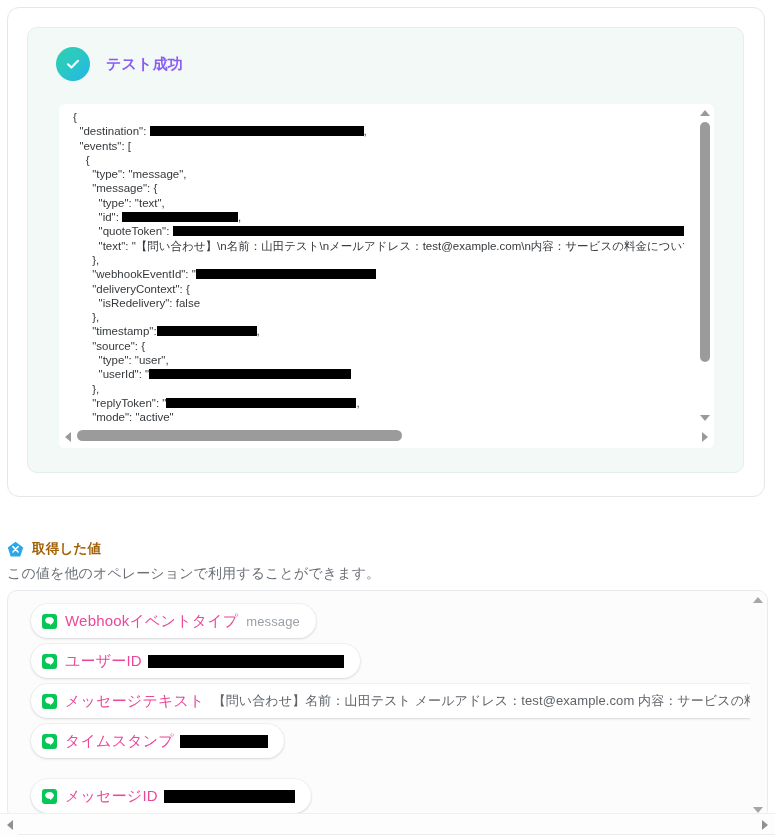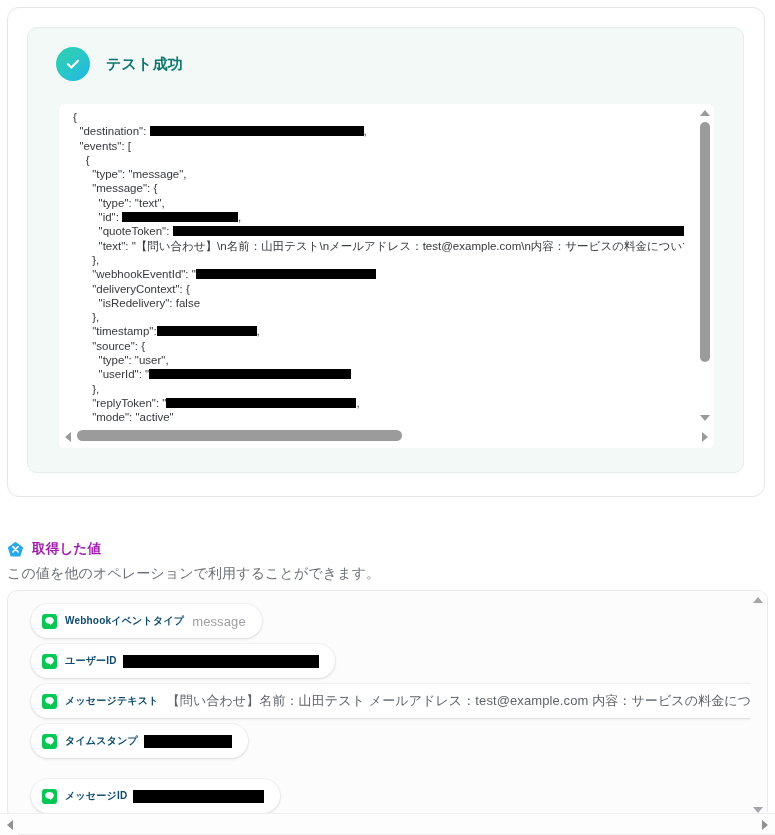--- a/index.html
+++ b/index.html
@@ -47,21 +47,21 @@
     width: 34px; height: 34px;
     border-radius: 50%;
     background: linear-gradient(135deg, #2ecfb0 0%, #2bc9c0 40%, #21b6e8 100%);
     display: flex; align-items: center; justify-content: center;
     flex: none;
   }
   .check-badge svg { display: block; }
   .success-title {
     font-size: 15px;
     font-weight: 700;
-    color: #0f766e;
+    color: #8b5cf6;
     letter-spacing: 0.2px;
     white-space: nowrap;
   }
 
   
   .json-box {
     position: absolute;
     left: 31px; top: 76px;
     width: 655px; height: 344px;
     background: #ffffff;
@@ -152,21 +152,21 @@
     padding-left: 7px;
   }
   .var-badge {
     width: 17px; height: 17px;
     flex: none;
     position: relative;
   }
   .values-title {
     font-size: 13.5px;
     font-weight: 700;
-    color: #a21caf;
+    color: #a16207;
     letter-spacing: 0.2px;
   }
   .values-sub {
     margin: 7px 0 0 7px;
     font-size: 14px;
     color: #6b7178;
     letter-spacing: 0.1px;
   }
 
   .chips-panel {
@@ -198,23 +198,23 @@
     white-space: nowrap;
   }
   .line-icon {
     width: 15px; height: 15px;
     flex: none;
     border-radius: 3px;
     background: #06c755;
     display: flex; align-items: center; justify-content: center;
   }
   .chip-label {
-    font-size: 10px;
-    font-weight: 700;
-    color: #0c4a6e;
+    font-size: 15px;
+    font-weight: 400;
+    color: #ec4899;
     letter-spacing: 0.2px;
   }
   .chip-value {
     font-size: 13px;
     color: #9aa0a6;
     letter-spacing: 0.1px;
   }
   .chip-value.dark { color: #5f6469; }
   .chip-redact {
     display: inline-block;

